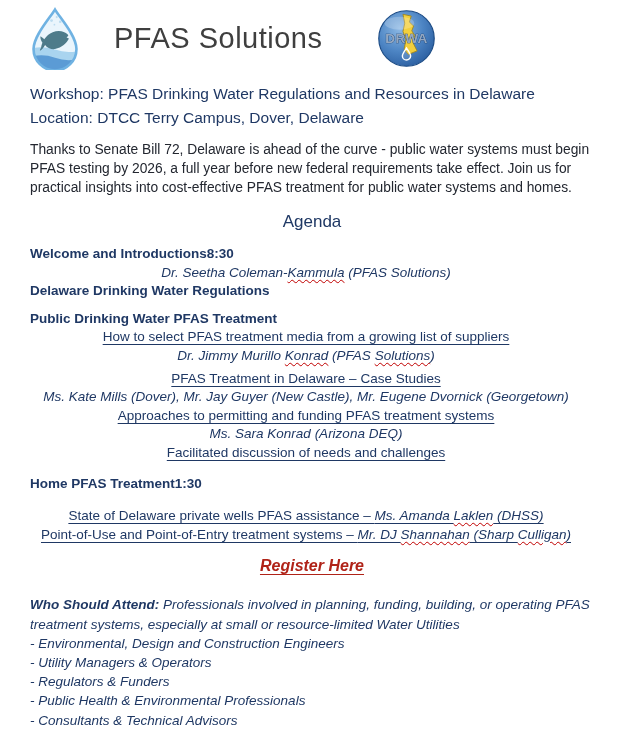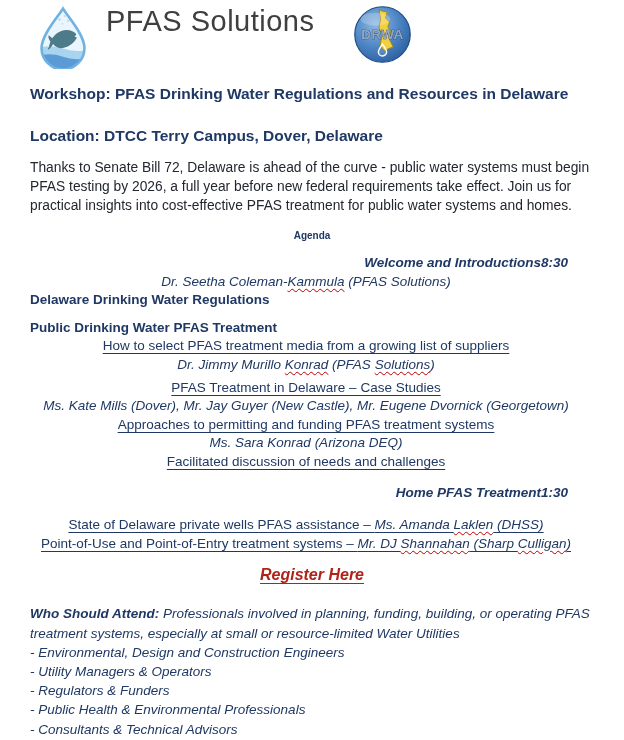--- a/index.html
+++ b/index.html
@@ -2,32 +2,32 @@
 <html><head>
 <meta charset="utf-8">
 <style>
   html,body{margin:0;padding:0;}
   body{
     width:624px;height:740px;background:#ffffff;overflow:hidden;
     font-family:"Liberation Sans",sans-serif;color:#1F3864;
     -webkit-font-smoothing:antialiased;
   }
   
-  .header{display:flex;padding:5px 0 0 34px;height:66px;}
+  .header{display:flex;align-items:center;padding:5px 0 0 26px;height:66px;gap:16px;}
   .drop-logo{width:58px;height:64px;flex:0 0 auto;}
   .brand{font-size:29px;color:#3f3f3f;letter-spacing:0.5px;margin-left:14px;white-space:nowrap;}
   .drwa-logo{width:59px;height:59px;margin-left:38px;flex:0 0 auto;}
   
-  .title{font-weight:bold;font-size:15.5px;color:#1F3864;margin:14px 30px 0;}
-  .title.loc{margin-top:24px;}
+  .title{font-weight:normal;font-size:15.5px;color:#1F3864;margin:14px 30px 0;}
+  .title.loc{margin-top:6px;}
   .intro{margin:13px 32px 9px 30px;font-size:13.8px;line-height:19px;color:#232730;}
   
-  .agenda-head{margin-top:15px;text-align:center;font-weight:bold;font-size:10px;color:#1F3864;}
+  .agenda-head{margin-top:15px;text-align:center;font-weight:normal;font-size:17px;color:#1F3864;}
   .agenda{margin:13px 42px 0 30px;font-size:13.5px;line-height:18.6px;color:#1F3864;}
-  .row{display:flex;justify-content:flex-end;align-items:baseline;font-style:italic;}
+  .row{display:flex;justify-content:flex-start;align-items:baseline;}
   .session{font-weight:bold;}
   .time{font-weight:bold;padding-right:14px;}
   .center{text-align:center;}
   .i{font-style:italic;}
   .u{text-decoration:underline;text-decoration-color:#1F3864;text-underline-offset:3px;text-decoration-thickness:1px;}
   .sq{text-decoration-line:underline;text-decoration-style:wavy;text-decoration-color:#C00000;text-decoration-thickness:1px;text-underline-offset:2px;}
   .gap9{margin-top:9px;} .gap4{margin-top:4px;} .gap12{margin-top:12px;}
   .gap14{margin-top:14px;}
   
   .register{margin-top:13px;text-align:center;}

